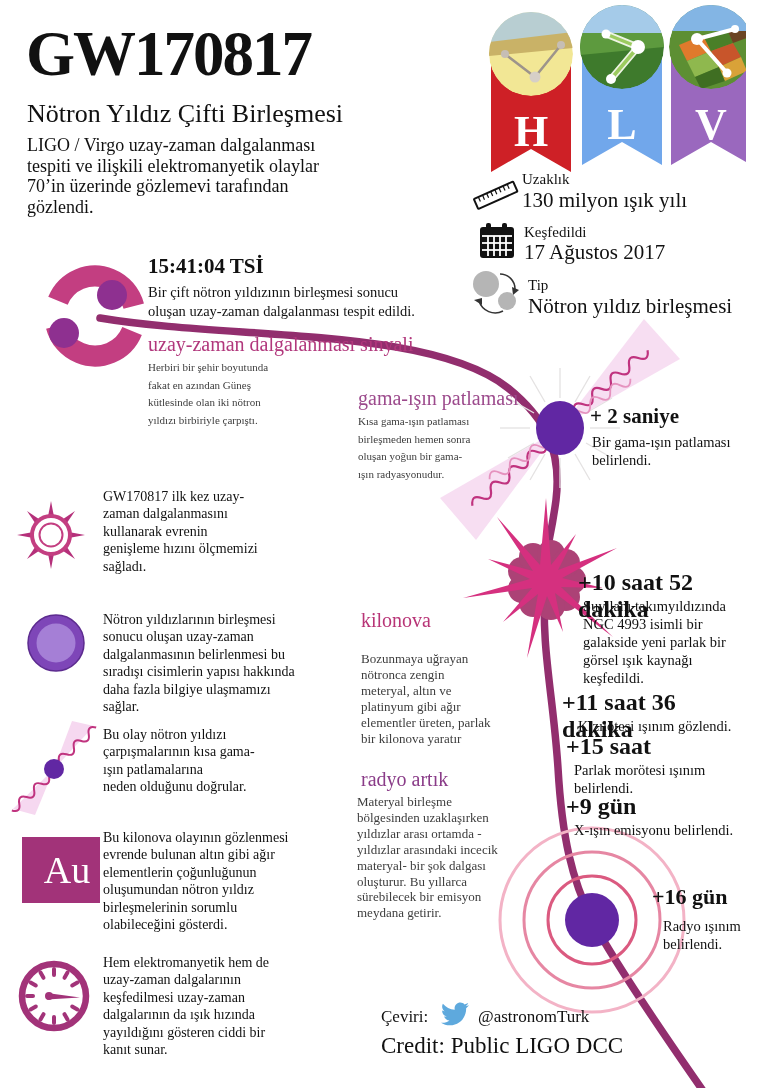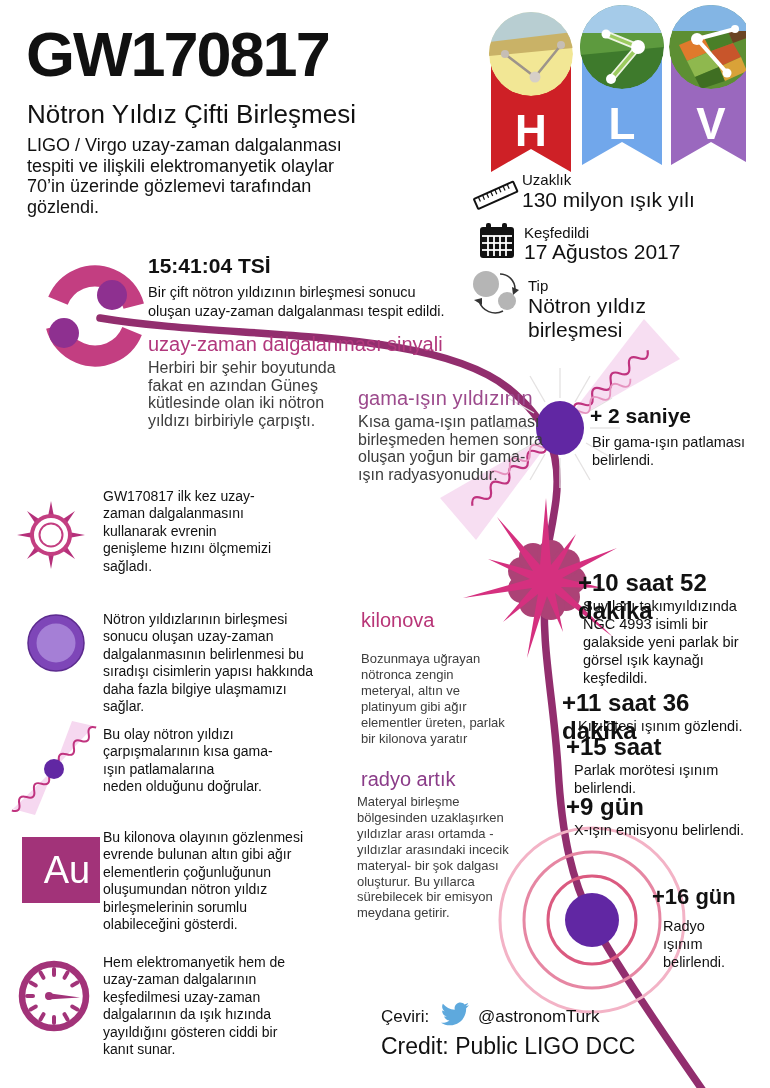--- a/index.html
+++ b/index.html
@@ -1,17 +1,17 @@
 <!DOCTYPE html>
 <html><head>
 <meta charset="utf-8">
 <style>
   html,body{margin:0;padding:0;background:#fff;}
   .page{position:relative;width:746px;height:1088px;background:#fff;overflow:hidden;
-        font-family:Liberation Sans, sans-serif;color:#111;}
+        font-family:Liberation Serif, serif;color:#111;}
   .abs{position:absolute;}
   .pre{white-space:pre-line;}
   .art{position:absolute;left:0;top:0;z-index:0;}
   .txt{z-index:2;}
 
   #title{left:26px;top:18px;font-size:63px;font-weight:700;letter-spacing:-2px;}
   #subtitle{left:27px;top:99px;font-size:26px;}
   #desc{left:27px;top:135px;font-size:18px;line-height:20.5px;width:430px;}
 
   .badge{width:84px;height:168px;z-index:2;}
@@ -22,21 +22,21 @@
   .letter{position:absolute;left:0;top:94px;width:100%;text-align:center;font-size:44px;font-weight:700;color:#fff;}
 
   .flabel{font-size:15px;} .fvalue{font-size:21px;}
   #ruler-icon{left:471px;top:175px;} #lbl-dist{left:522px;top:171px;} #val-dist{left:522px;top:188px;}
   #cal-icon{left:479px;top:223px;}  #lbl-disc{left:524px;top:224px;} #val-disc{left:524px;top:240px;}
   #type-icon{left:470px;top:268px;} #lbl-type{left:528px;top:277px;} #val-type{left:528px;top:294px;}
 
   #merger-time{left:148px;top:254px;font-size:21px;font-weight:700;}
   #merger-body{left:148px;top:283px;font-size:14.5px;line-height:18.5px;}
 
-  .co-h{font-size:20px;} .co-b{color:#3d3d3d;font-size:16px;line-height:17.5px;}
+  .co-h{font-size:20px;} .co-b{color:#3d3d3d;font-size:11px;line-height:17.5px;}
   #co-sig-h{left:148px;top:333px;color:#b1377c;}
   #co-sig-b{left:148px;top:359px;}
   #co-gam-h{left:358px;top:387px;color:#9c4a8c;}
   #co-gam-b{left:358px;top:413px;}
   #co-kil-h{left:361px;top:609px;color:#b83577;}
   #co-kil-b{left:361px;top:635px;font-size:13px;line-height:15.9px;margin-top:16px;}
   #co-rad-h{left:361px;top:768px;color:#8a3c88;}
   #co-rad-b{left:357px;top:794px;font-size:13px;line-height:15.9px;}
 
   .off-h{font-size:24px;font-weight:700;} .off-b{font-size:14.5px;line-height:18px;}
@@ -256,21 +256,21 @@
 
   <div class="abs txt" id="merger-time">15:41:04 TSİ</div>
   <div class="abs txt pre" id="merger-body">Bir çift nötron yıldızının birleşmesi sonucu
 oluşan uzay-zaman dalgalanması tespit edildi.</div>
 
   <div class="abs txt co-h" id="co-sig-h">uzay-zaman dalgalanması sinyali</div>
   <div class="abs txt co-b pre" id="co-sig-b">Herbiri bir şehir boyutunda
 fakat en azından Güneş
 kütlesinde olan iki nötron
 yıldızı birbiriyle çarpıştı.</div>
-  <div class="abs txt co-h" id="co-gam-h">gama-ışın yıldızının</div>
+  <div class="abs txt co-h" id="co-gam-h">gama-ışın patlaması</div>
   <div class="abs txt co-b pre" id="co-gam-b">Kısa gama-ışın patlaması
 birleşmeden hemen sonra
 oluşan yoğun bir gama-
 ışın radyasyonudur.</div>
   <div class="abs txt co-h" id="co-kil-h">kilonova</div>
   <div class="abs txt co-b pre" id="co-kil-b">Bozunmaya uğrayan
 nötronca zengin
 meteryal, altın ve
 platinyum gibi ağır
 elementler üreten, parlak

